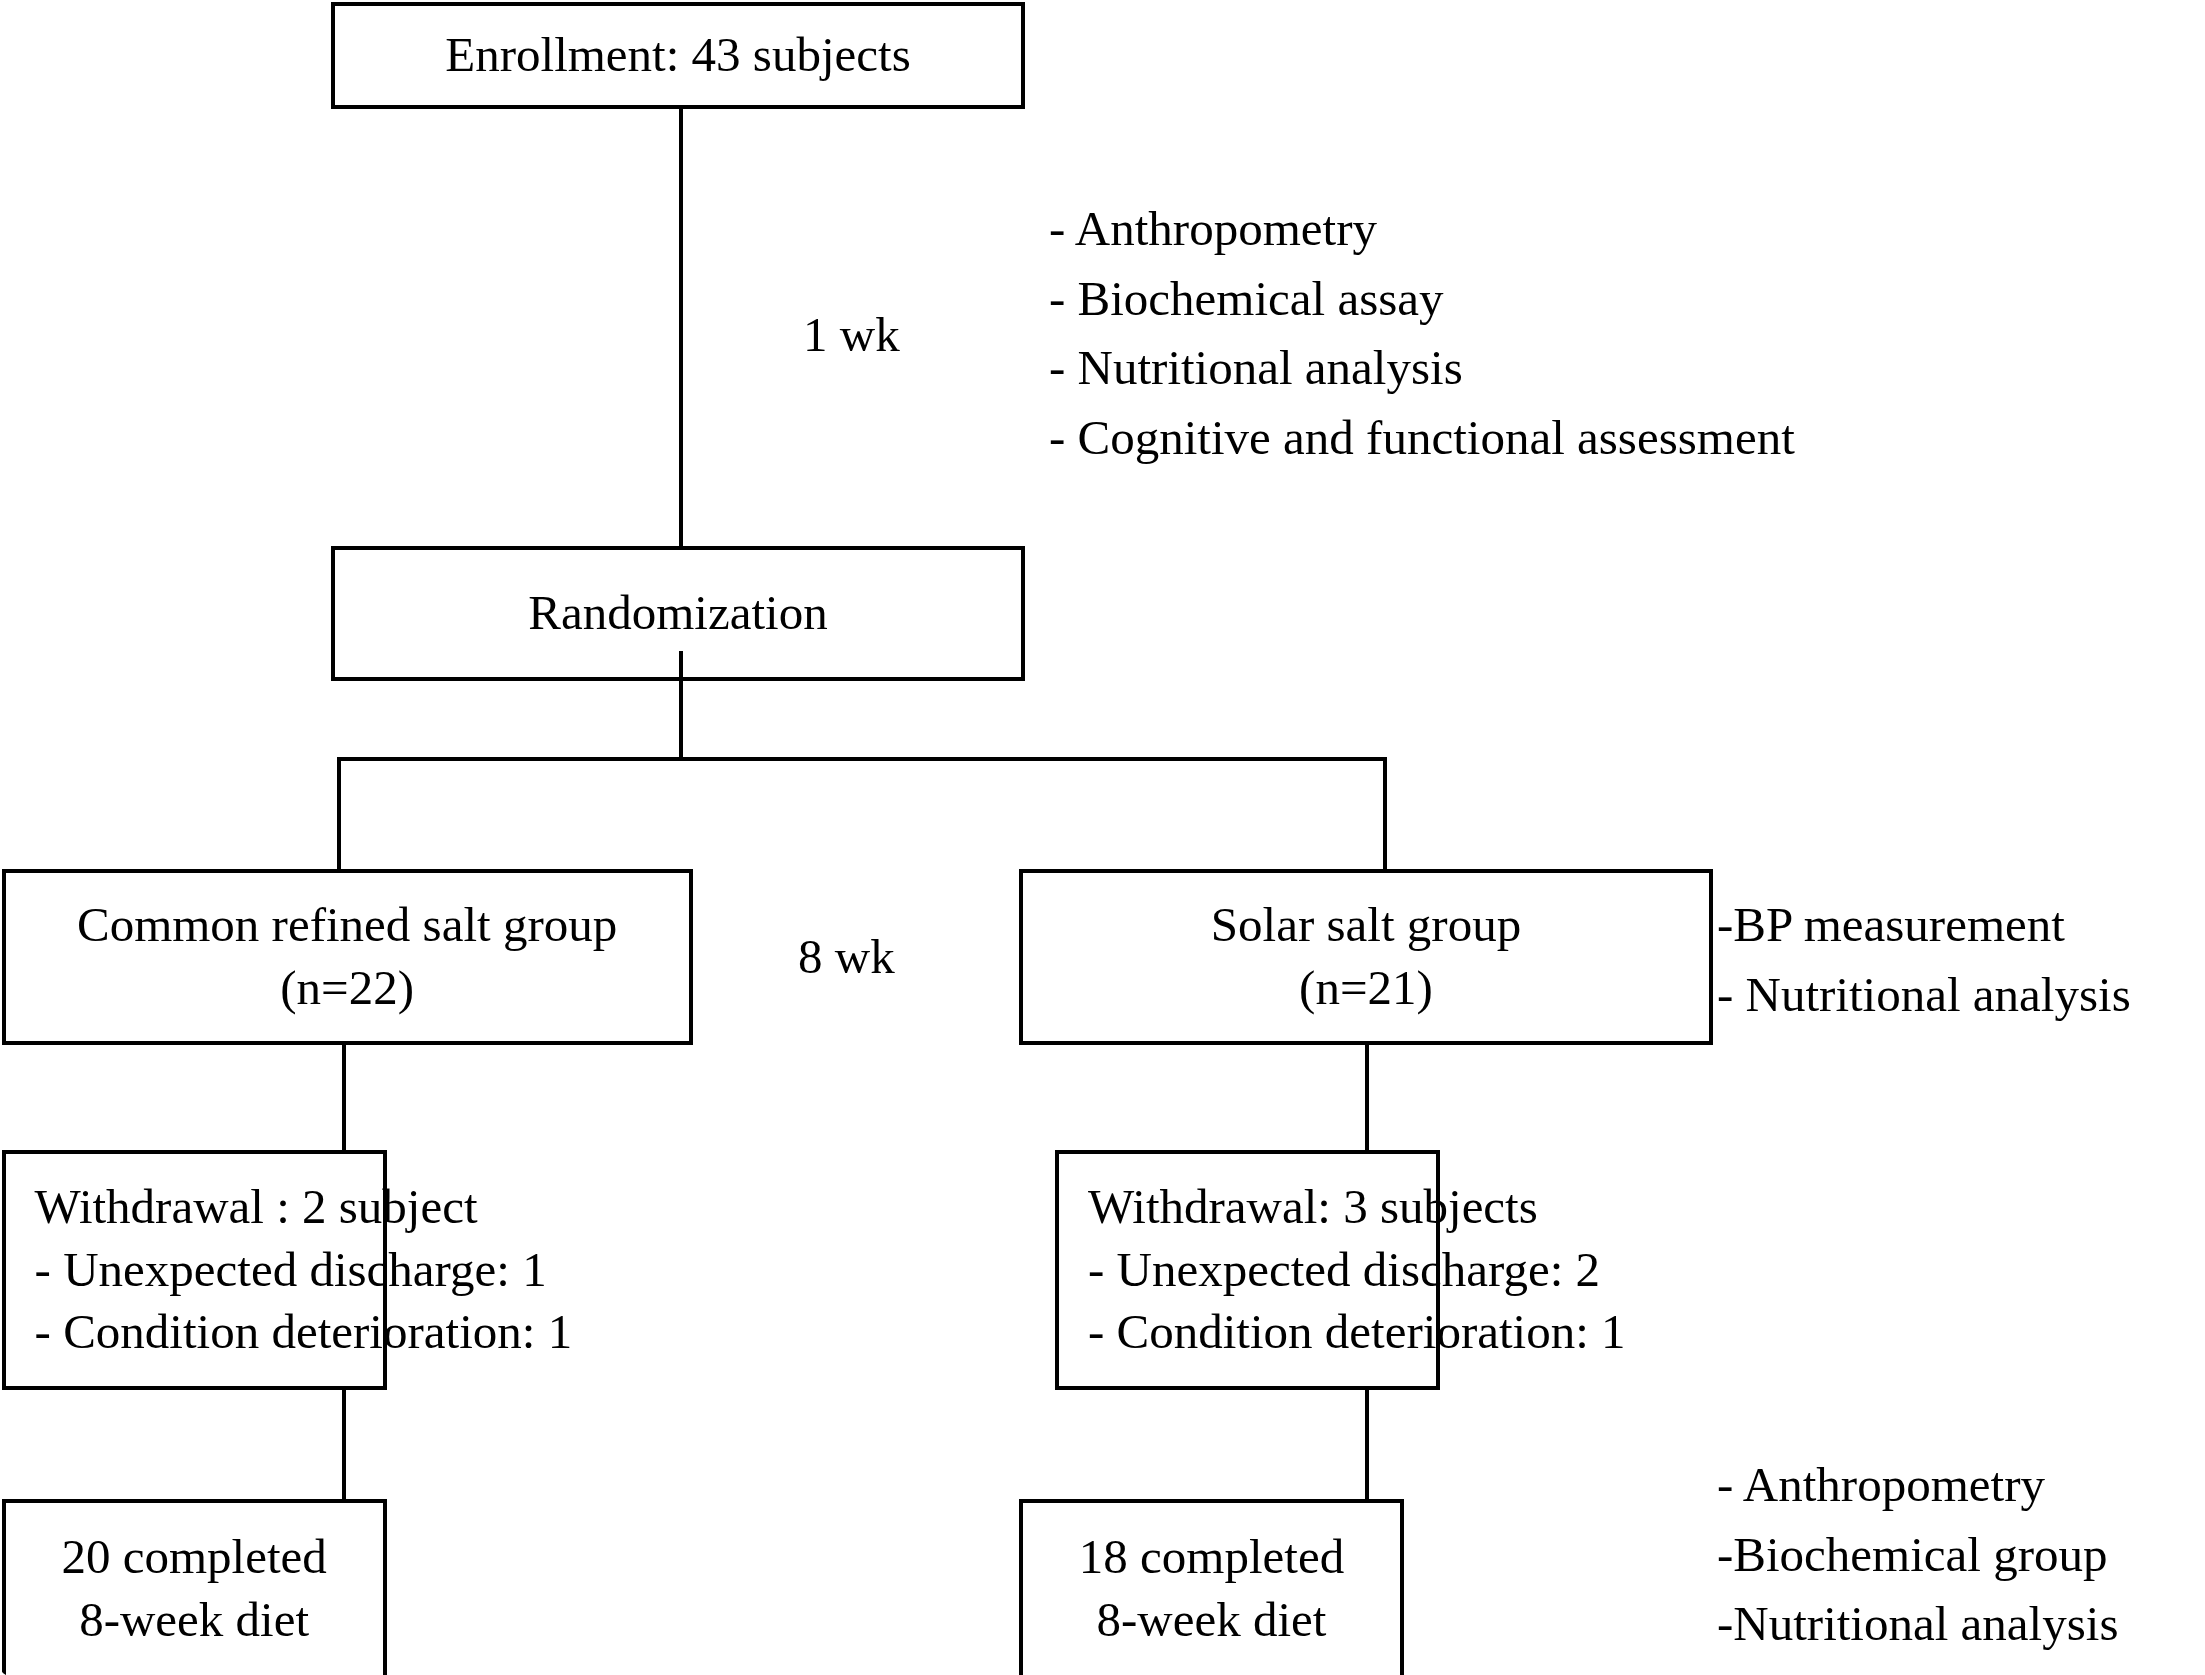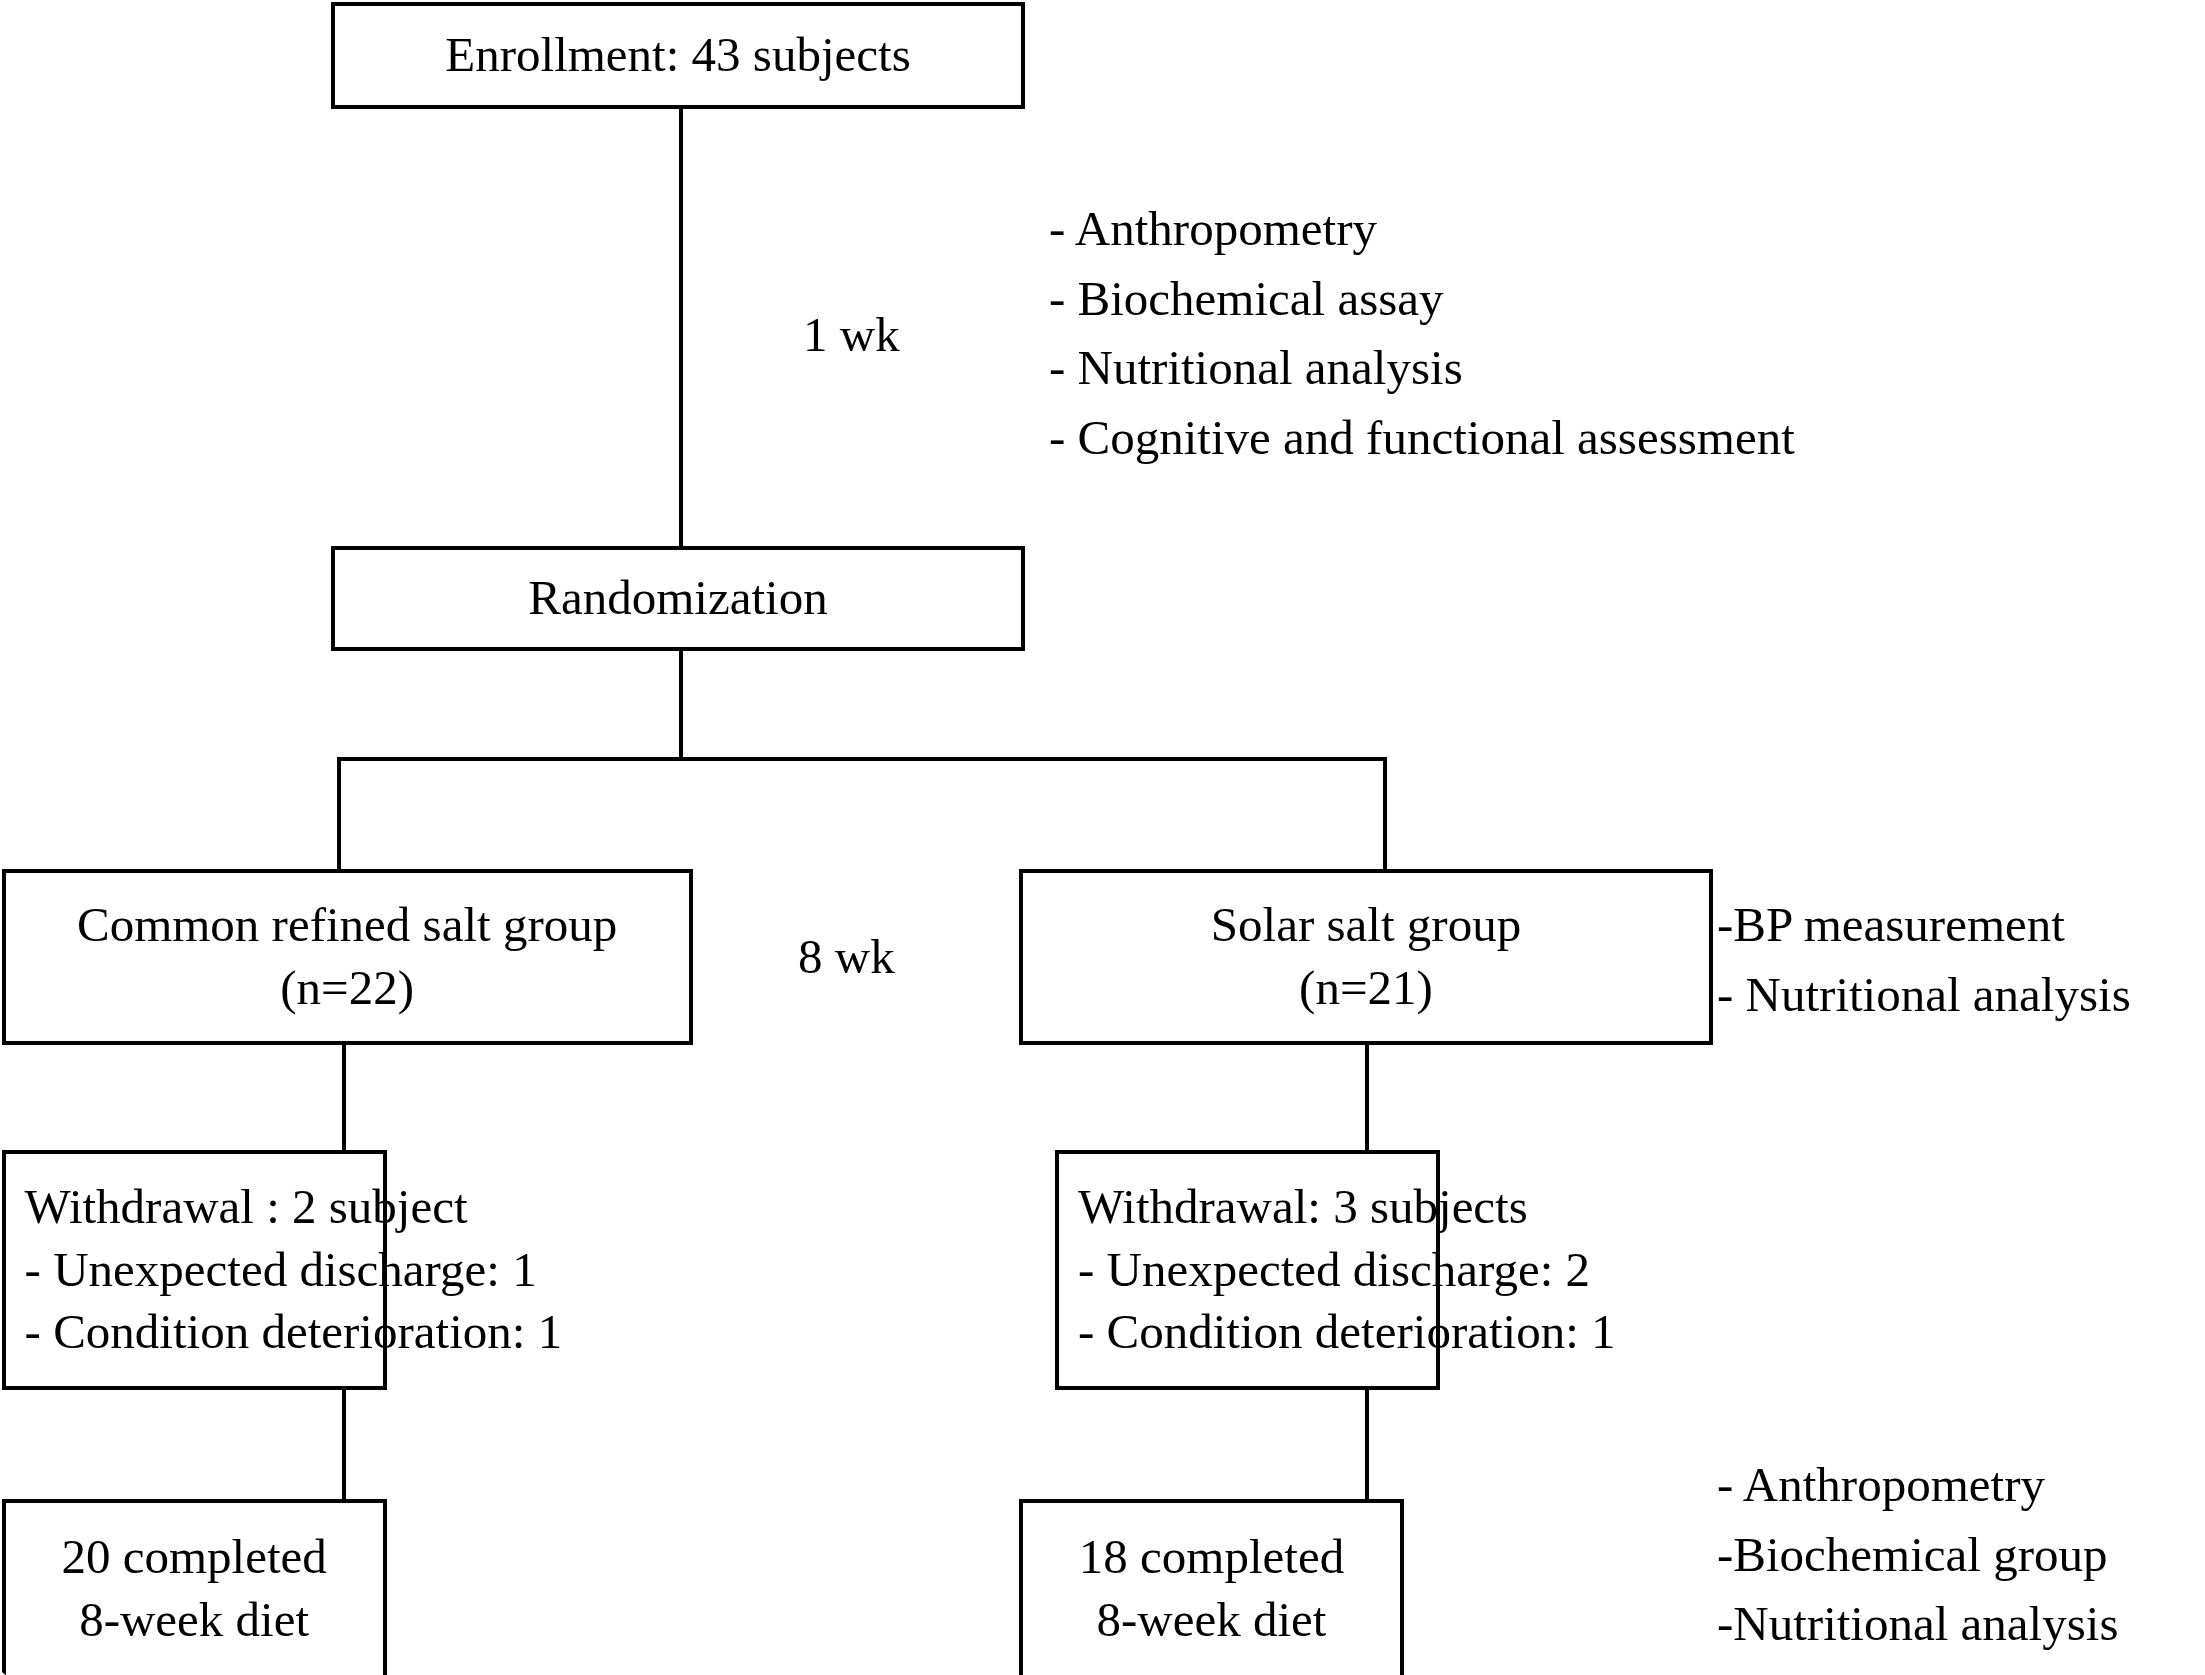--- a/index.html
+++ b/index.html
@@ -31,21 +31,21 @@
   }
   .box.left-align {
     align-items: flex-start;
   }
   .box-line {
     font-size: 49px;
     line-height: 1.28;
     white-space: nowrap;
   }
   .box.left-align .box-line {
-    padding-left: 19px;
+    padding-left: 29px;
   }
   .vline {
     position: absolute;
     width: 4px;
     background: #000000;
   }
   .hline {
     position: absolute;
     height: 4px;
     background: #000000;
@@ -79,21 +79,21 @@
 
   <div class="label" style="left:803px; top:304px;">1 wk</div>
 
   <div class="note-list" style="left:1049px; top:194px;">
     <div class="note-line">- Anthropometry</div>
     <div class="note-line">- Biochemical assay</div>
     <div class="note-line">- Nutritional analysis</div>
     <div class="note-line">- Cognitive and functional assessment</div>
   </div>
 
-  <div class="box" style="left:331px; top:546px; width:694px; height:105px;">
+  <div class="box" style="left:331px; top:546px; width:694px; height:135px;">
     <div class="box-line">Randomization</div>
   </div>
 
   <div class="vline" style="left:679px; top:651px; height:110px;"></div>
   <div class="hline" style="left:337px; top:757px; width:1050px;"></div>
   <div class="vline" style="left:337px; top:757px; height:112px;"></div>
   <div class="vline" style="left:1383px; top:757px; height:112px;"></div>
 
   <div class="box" style="left:1.6px; top:869px; width:691px; height:176px;">
     <div class="box-line">Common refined salt group</div>

